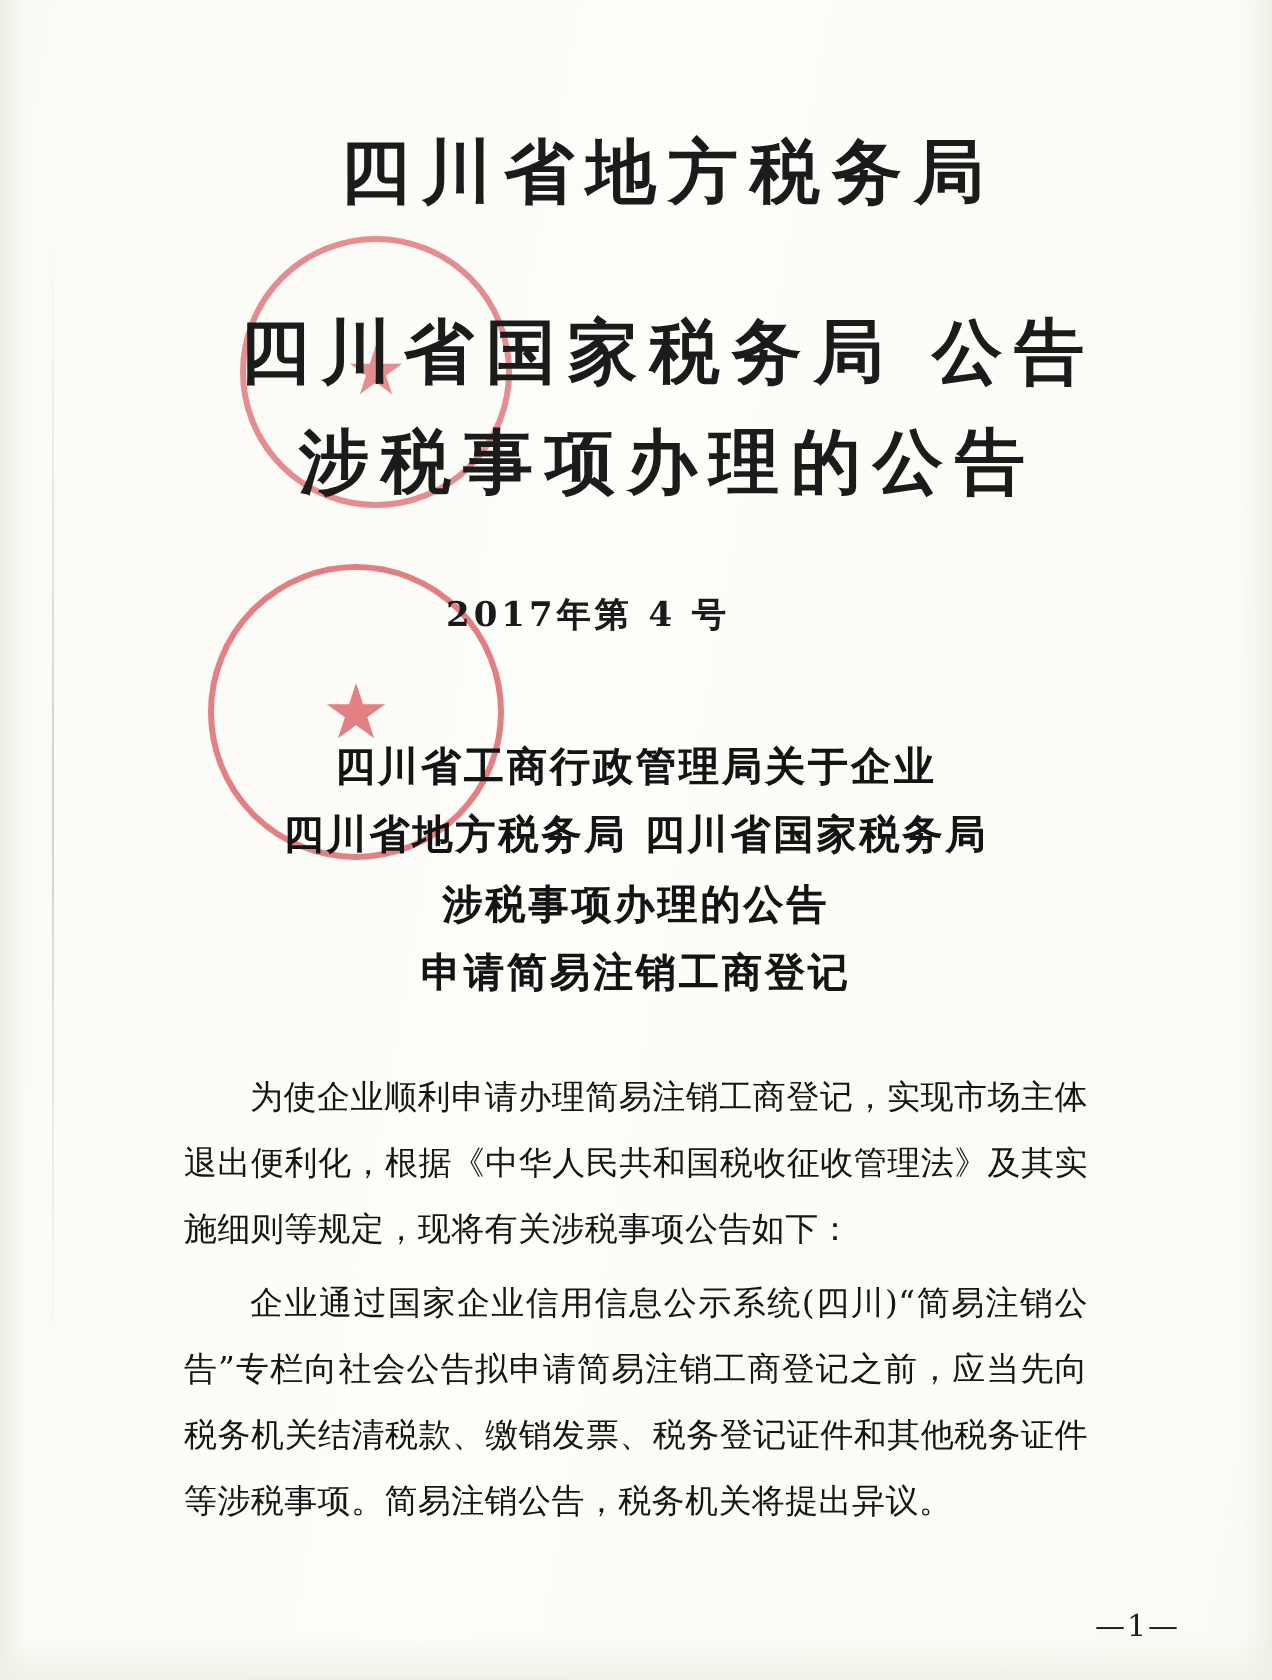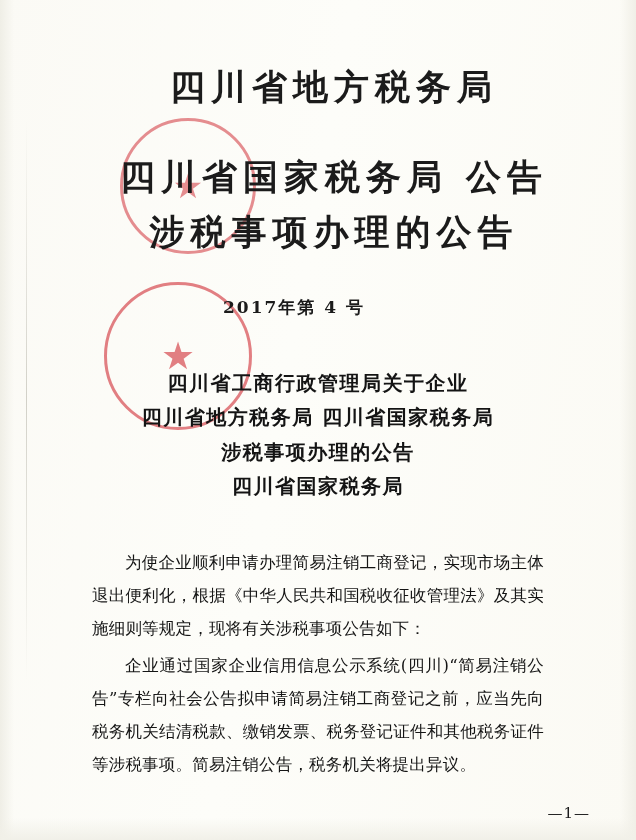--- a/index.html
+++ b/index.html
@@ -149,21 +149,20 @@
   .body-text {
     position: absolute;
     left: 92px;
     top: 532px;
     width: 452px;
     font-size: 16.5px;
     line-height: 2.0;
     color: #151515;
     text-align: justify;
     letter-spacing: 0.2px;
-    margin-top: 14px;
   }
   .body-text p {
     margin: 0 0 4px 0;
     text-indent: 2em;
   }
 
   
   .page-number {
     position: absolute;
     left: 0;
@@ -202,21 +201,21 @@
     <div class="header-line with-suffix">四川省国家税务局 公告</div>
     <div class="header-line">涉税事项办理的公告</div>
   </div>
 
   <div class="doc-number">2017年第 4 号</div>
 
   <div class="title-block">
     <div class="title-line">四川省工商行政管理局关于企业</div>
     <div class="title-line">四川省地方税务局 四川省国家税务局</div>
     <div class="title-line">涉税事项办理的公告</div>
-    <div class="title-line">四川省国家税务局</div>
+    <div class="title-line">申请简易注销工商登记</div>
   </div>
 
   <div class="body-text">
     <p>为使企业顺利申请办理简易注销工商登记，实现市场主体退出便利化，根据《中华人民共和国税收征收管理法》及其实施细则等规定，现将有关涉税事项公告如下：</p>
     <p>企业通过国家企业信用信息公示系统(四川)“简易注销公告”专栏向社会公告拟申请简易注销工商登记之前，应当先向税务机关结清税款、缴销发票、税务登记证件和其他税务证件等涉税事项。简易注销公告，税务机关将提出异议。</p>
   </div>
 
   <div class="page-number">—1—</div>
 
 </div>

